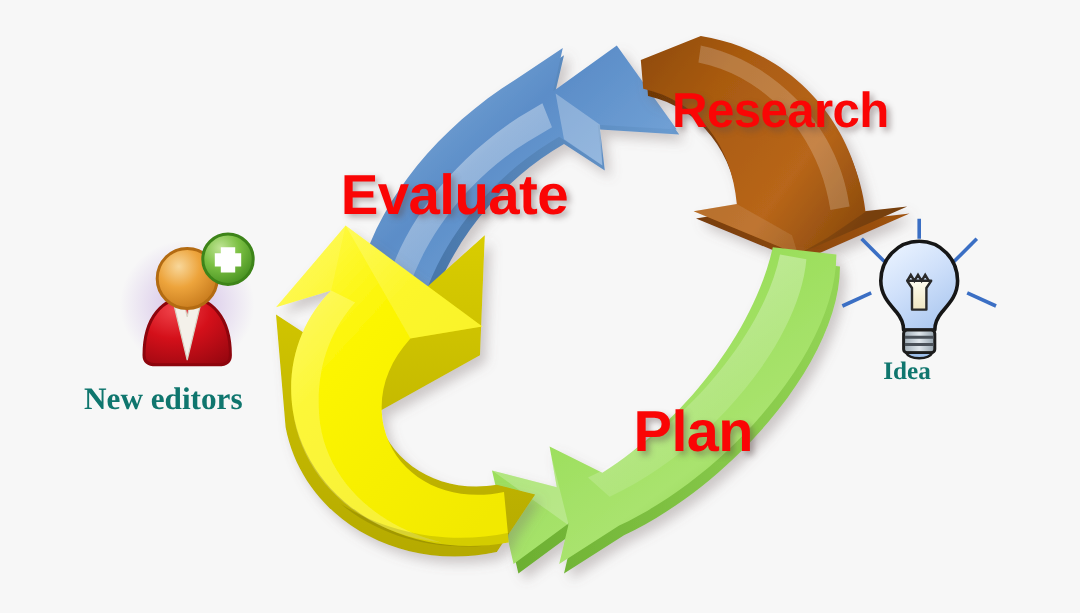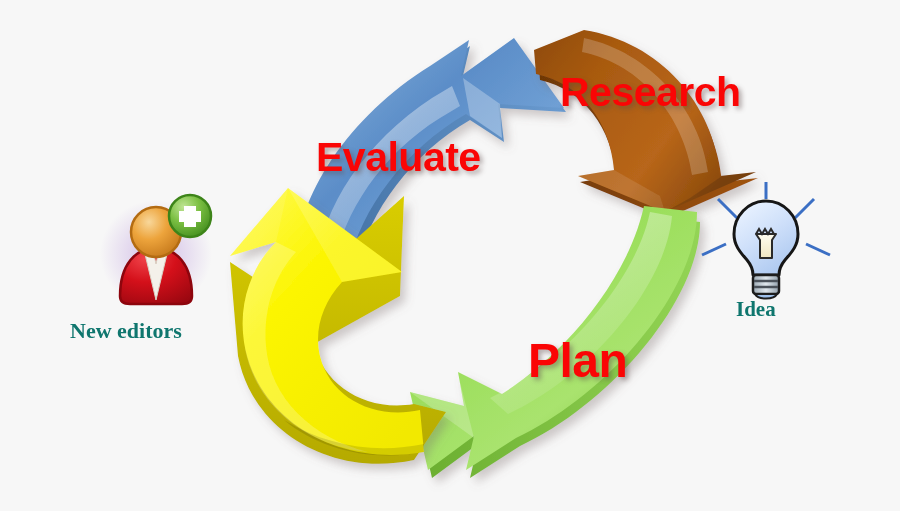--- a/index.html
+++ b/index.html
@@ -25,34 +25,34 @@
   .stage-label {
     position: absolute;
     font-family: "Liberation Sans", sans-serif;
     font-weight: bold;
     color: #fa0505;
     white-space: nowrap;
     text-shadow: 3px 3px 5px rgba(90,70,70,0.45);
     letter-spacing: -0.5px;
     pointer-events: none;
   }
-  #label-evaluate { left: 284px; top: 134px; font-size: 41px; margin-left: 32px; }
+  #label-evaluate { left: 284px; top: 134px; font-size: 47px; }
   #label-research { left: 560px; top: 69px;  font-size: 41px; }
   #label-plan     { left: 528px; top: 333px; font-size: 48px; text-align: center; }
   #label-act      { left: 294px; top: 371px; font-size: 41px; }
 
   .side-label {
     position: absolute;
     font-family: Liberation Serif, serif;
     font-weight: bold;
     color: #0f766e;
     white-space: nowrap;
     pointer-events: none;
   }
-  #label-new-editors { left: 70px;  top: 318px; font-size: 22px; }
+  #label-new-editors { left: 70px;  top: 318px; font-size: 26px; }
   #label-idea        { left: 736px; top: 297px; font-size: 21px; }
 
   #icon-new-editors { position: absolute; left: 98px; top: 192px; width: 120px; height: 120px; }
   #icon-idea        { position: absolute; left: 692px; top: 182px; width: 148px; height: 118px; }
 </style>
 </head>
 <body>
 
 <div id="stage">
 

